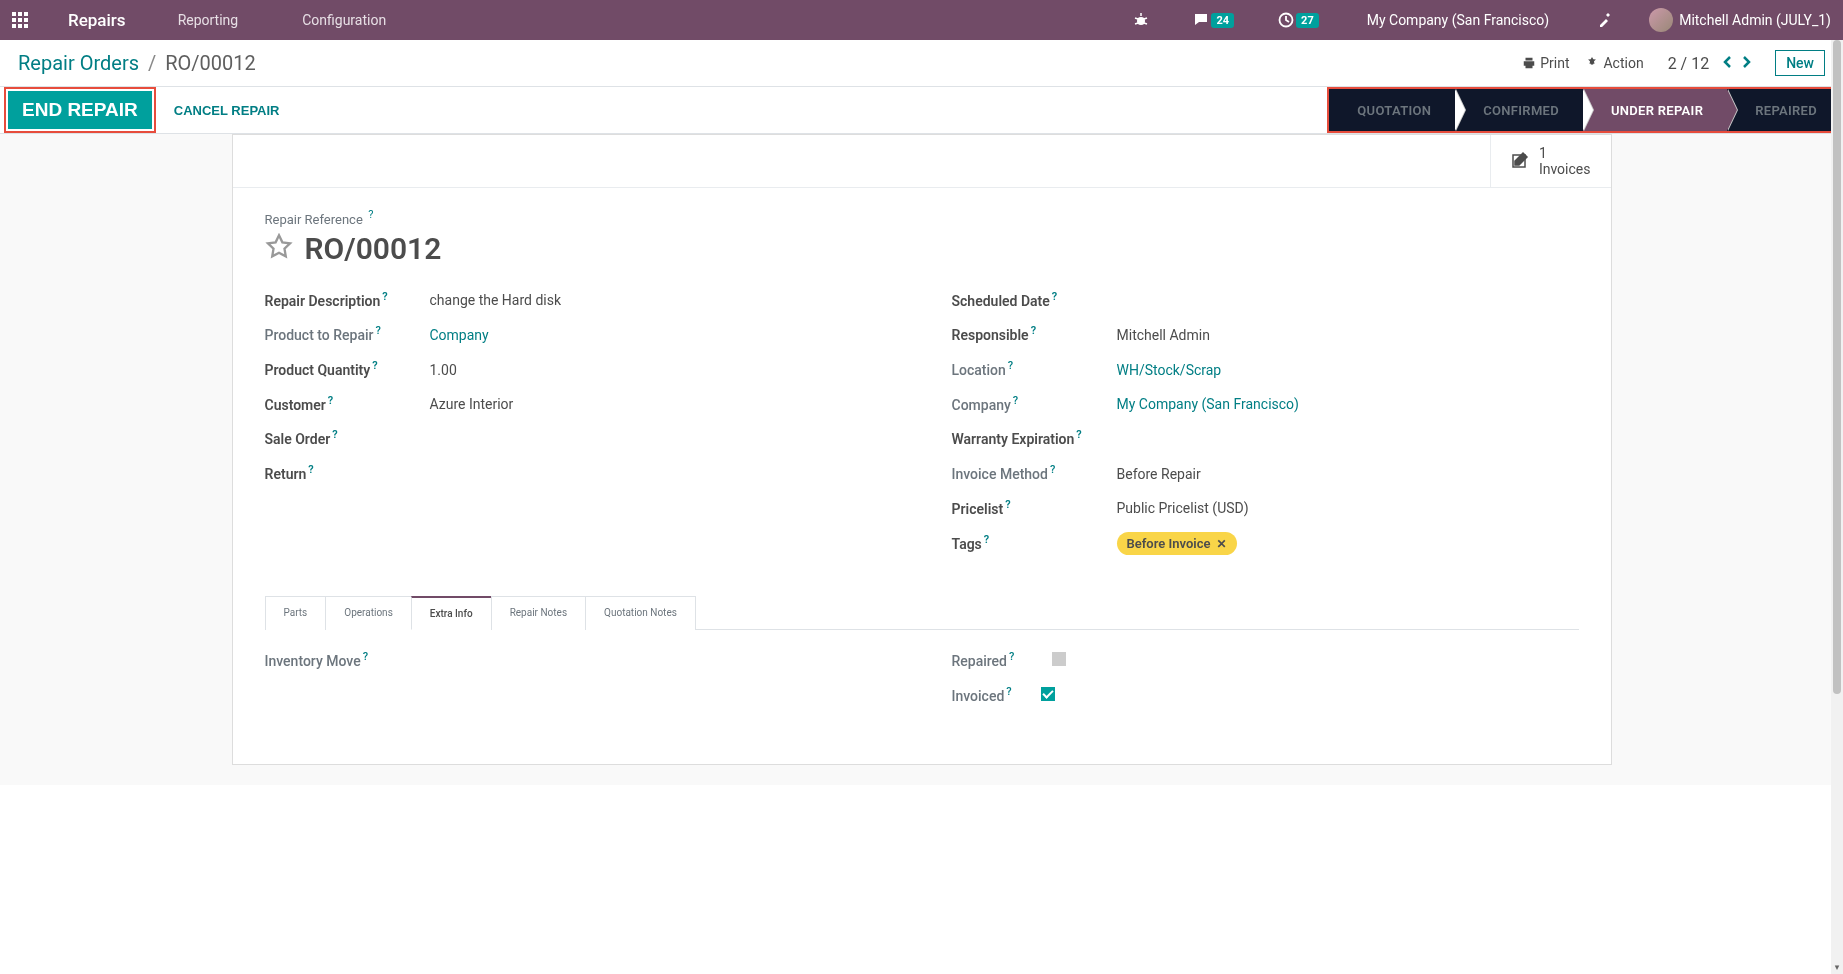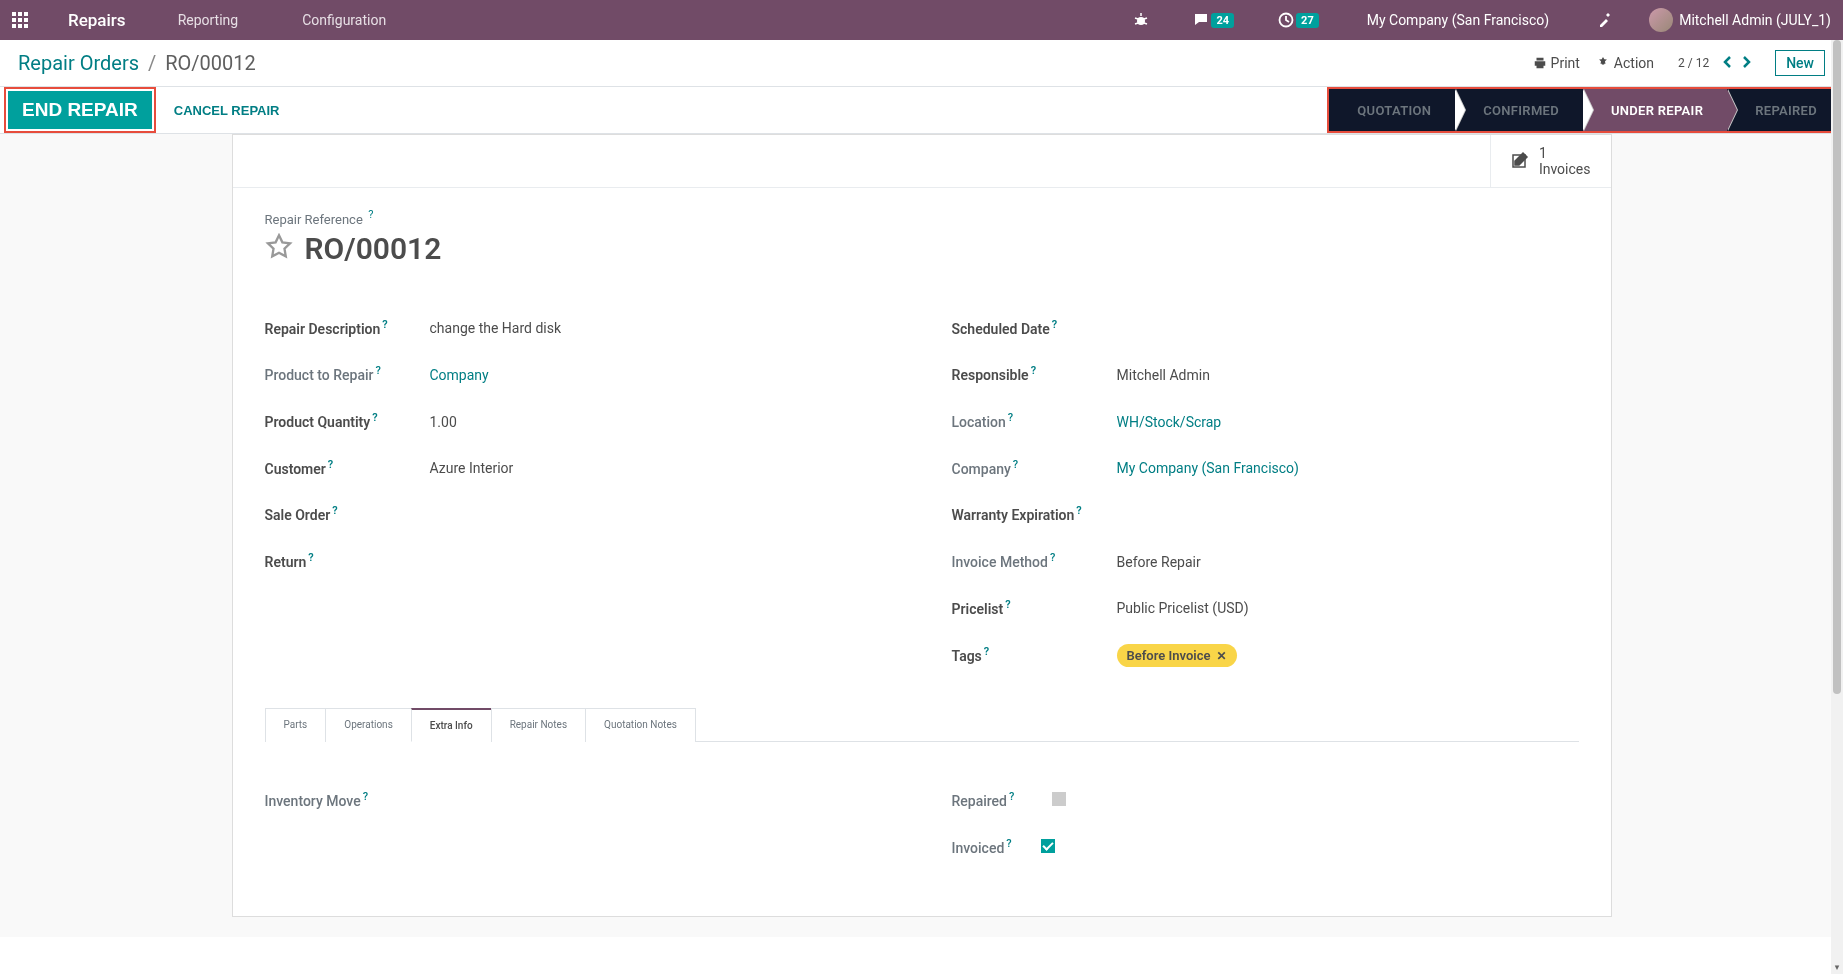--- a/index.html
+++ b/index.html
@@ -20,21 +20,21 @@
 
 .control-panel { display: flex; align-items: center; padding: 10px 18px; border-bottom: 1px solid #dee2e6; }
 .breadcrumb { font-size: 20px; }
 .breadcrumb a { color: #017e84; text-decoration: none; cursor: pointer; }
 .breadcrumb .sep { color: #888; margin: 0 4px; }
 .breadcrumb .current { color: #5f5f5f; }
 .cp-spacer { flex: 1; }
 .cp-btn { cursor: pointer; font-size: 14px; color: #4c4c4c; margin-left: 16px; display: inline-flex; align-items: center; }
 .cp-btn svg, .cp-btn .icon { margin-right: 4px; }
 .pager { display: inline-flex; align-items: center; margin-left: 24px; }
-.pager .count { margin-right: 10px; font-size: 12px; }
+.pager .count { margin-right: 10px; font-size: 16px; }
 .pager .nav { color: #017e84; cursor: pointer; padding: 0 4px; font-size: 16px; }
 .new-btn { border: 1px solid #017e84; color: #017e84; padding: 4px 10px; margin-left: 20px; cursor: pointer; font-size: 14px; font-weight: 500; }
 
 
 .statusbar-row { display: flex; align-items: stretch; border-bottom: 1px solid #dee2e6; min-height: 44px; }
 .statusbar-buttons { display: flex; align-items: center; padding-left: 4px; }
 .highlight-box { border: 2px solid #e74c3c; padding: 2px; display: inline-flex; }
 .btn-primary { background: #00a09d; color: #fff; border: none; padding: 8px 14px; font-weight: bold; font-size: 19px; cursor: pointer; text-transform: uppercase; }
 .btn-secondary { background: transparent; color: #017e84; border: none; padding: 8px 14px; font-weight: bold; font-size: 13px; cursor: pointer; text-transform: uppercase; margin-left: 4px; }
 .statusbar-spacer { flex: 1; }
@@ -68,21 +68,21 @@
 
 .sheet-body { padding: 20px 32px; }
 .title-label { font-size: 13px; color: #6c757d; }
 .help-q { color: #017e84; font-size: 11px; vertical-align: super; margin-left: 2px; }
 .title-row { display: flex; align-items: center; margin: 4px 0 24px; }
 .star { color: #999; margin-right: 12px; cursor: pointer; }
 .title { font-size: 30px; font-weight: 600; color: #4c4c4c; }
 
 .form-grid { display: flex; gap: 60px; margin-bottom: 24px; }
 .col { flex: 1; }
-.field-row { display: flex; margin-bottom: 16px; align-items: baseline; margin-top: 28px; }
+.field-row { display: flex; margin-bottom: 16px; align-items: baseline; }
 .field-label { width: 165px; font-weight: 600; font-size: 14px; color: #4c4c4c; flex-shrink: 0; }
 .field-label.muted { color: #6c757d; font-weight: 500; }
 .field-value { font-size: 14px; color: #4c4c4c; }
 .field-value.link { color: #017e84; cursor: pointer; }
 
 .tag { background: #f9d548; color: #4c4c4c; padding: 4px 10px; border-radius: 12px; font-size: 13px; font-weight: 600; display: inline-flex; align-items: center; }
 .tag .x { margin-left: 6px; cursor: pointer; font-size: 12px; }
 
 
 .tabs { display: flex; border-bottom: 1px solid #dee2e6; margin-bottom: 20px; }

